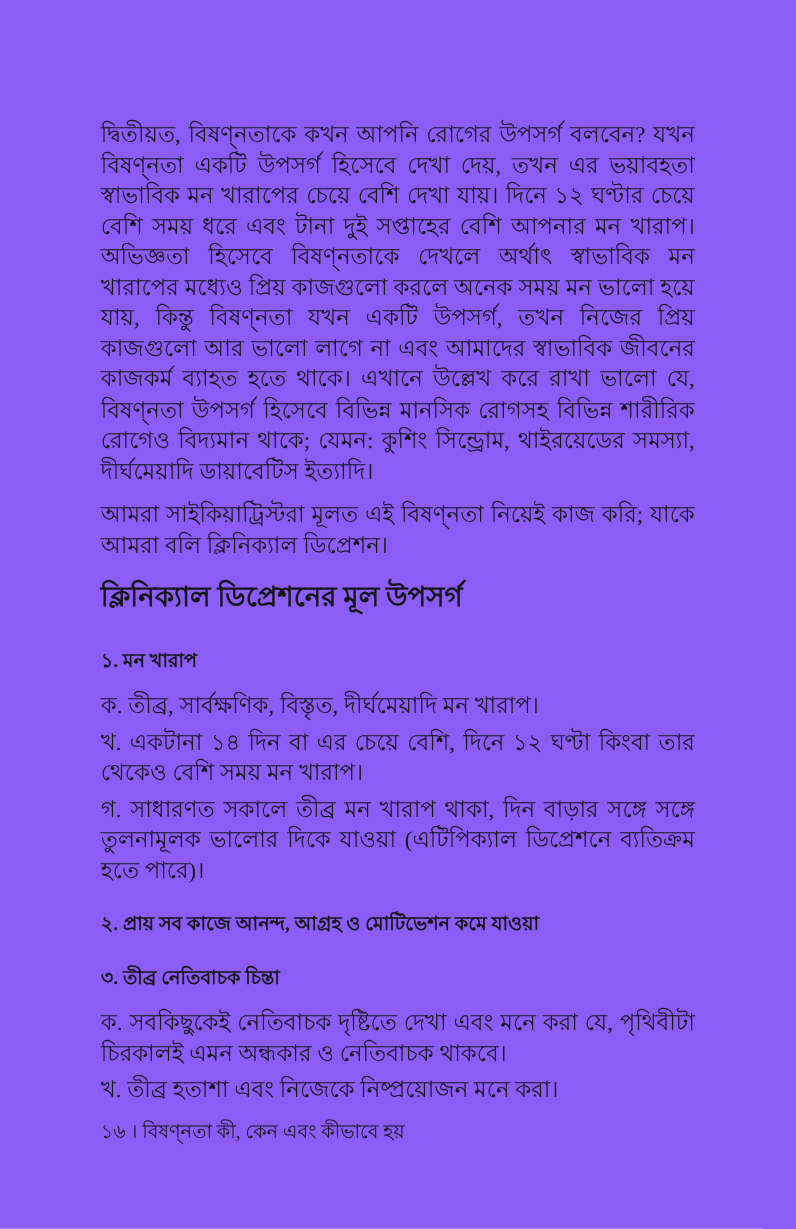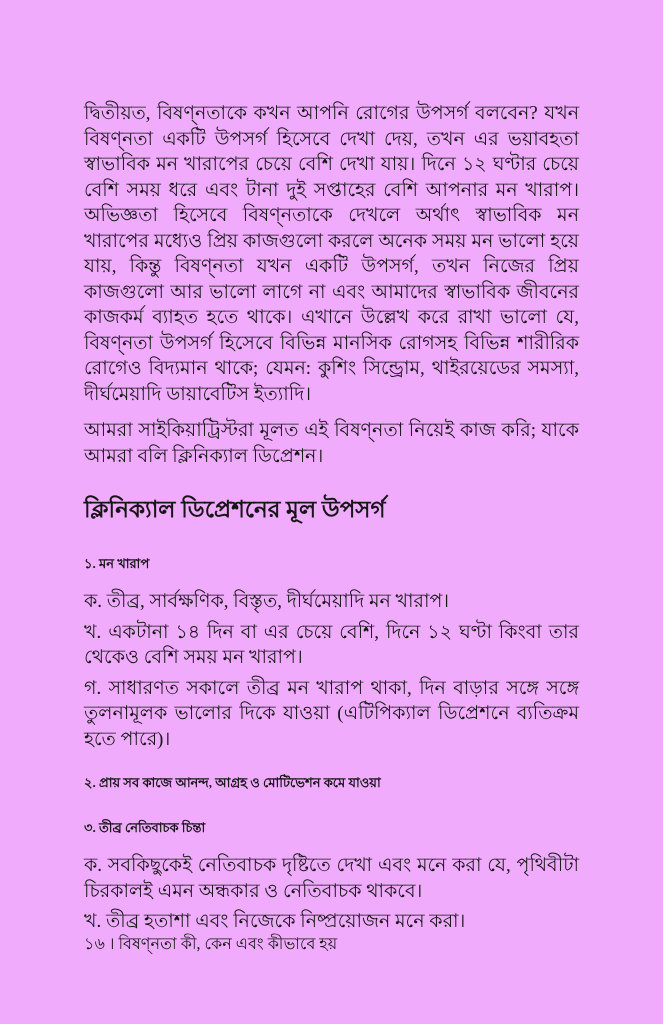--- a/index.html
+++ b/index.html
@@ -36,26 +36,26 @@
   .body {
     margin-bottom: 11px;
   }
   .list-item {
     margin-bottom: 5px;
   }
   .heading {
     font-size: 23px;
     line-height: 30px;
     font-weight: 700;
-    margin-top: 27px;
+    margin-top: 15px;
     margin-bottom: 26px;
     text-align: left;
   }
   .subheading {
-    font-size: 13px;
+    font-size: 16px;
     line-height: 26px;
     font-weight: 700;
     margin-top: 19px;
     margin-bottom: 11px;
     text-align: left;
   }
   .footer {
     position: absolute;
     left: 84px;
     right: 84px;
@@ -68,21 +68,21 @@
   .footer span {
     display: inline;
   }
   .footer .sep {
     padding: 0 4px;
   }
 </style>
 </head>
 <body>
 
-<div class="page" style="background: #f0abfc; color: rgb(22, 22, 22);">
+<div class="page" style="background: #8b5cf6; color: rgb(22, 22, 22);">
   <main class="content">
       <p class="block body">দ্বিতীয়ত, বিষণ্নতাকে কখন আপনি রোগের উপসর্গ বলবেন? যখন বিষণ্নতা একটি উপসর্গ হিসেবে দেখা দেয়, তখন এর ভয়াবহতা স্বাভাবিক মন খারাপের চেয়ে বেশি দেখা যায়। দিনে ১২ ঘণ্টার চেয়ে বেশি সময় ধরে এবং টানা দুই সপ্তাহের বেশি আপনার মন খারাপ। অভিজ্ঞতা হিসেবে বিষণ্নতাকে দেখলে অর্থাৎ স্বাভাবিক মন খারাপের মধ্যেও প্রিয় কাজগুলো করলে অনেক সময় মন ভালো হয়ে যায়, কিন্তু বিষণ্নতা যখন একটি উপসর্গ, তখন নিজের প্রিয় কাজগুলো আর ভালো লাগে না এবং আমাদের স্বাভাবিক জীবনের কাজকর্ম ব্যাহত হতে থাকে। এখানে উল্লেখ করে রাখা ভালো যে, বিষণ্নতা উপসর্গ হিসেবে বিভিন্ন মানসিক রোগসহ বিভিন্ন শারীরিক রোগেও বিদ্যমান থাকে; যেমন: কুশিং সিন্ড্রোম, থাইরয়েডের সমস্যা, দীর্ঘমেয়াদি ডায়াবেটিস ইত্যাদি।</p>
       <p class="block body">আমরা সাইকিয়াট্রিস্টরা মূলত এই বিষণ্নতা নিয়েই কাজ করি; যাকে আমরা বলি ক্লিনিক্যাল ডিপ্রেশন।</p>
       <h2 class="block heading">ক্লিনিক্যাল ডিপ্রেশনের মূল উপসর্গ</h2>
       <h3 class="block subheading">১. মন খারাপ</h3>
       <p class="block list-item">ক. তীব্র, সার্বক্ষণিক, বিস্তৃত, দীর্ঘমেয়াদি মন খারাপ।</p>
       <p class="block list-item">খ. একটানা ১৪ দিন বা এর চেয়ে বেশি, দিনে ১২ ঘণ্টা কিংবা তার থেকেও বেশি সময় মন খারাপ।</p>
       <p class="block list-item">গ. সাধারণত সকালে তীব্র মন খারাপ থাকা, দিন বাড়ার সঙ্গে সঙ্গে তুলনামূলক ভালোর দিকে যাওয়া (এটিপিক্যাল ডিপ্রেশনে ব্যতিক্রম হতে পারে)।</p>
       <h3 class="block subheading">২. প্রায় সব কাজে আনন্দ, আগ্রহ ও মোটিভেশন কমে যাওয়া</h3>
       <h3 class="block subheading">৩. তীব্র নেতিবাচক চিন্তা</h3>

